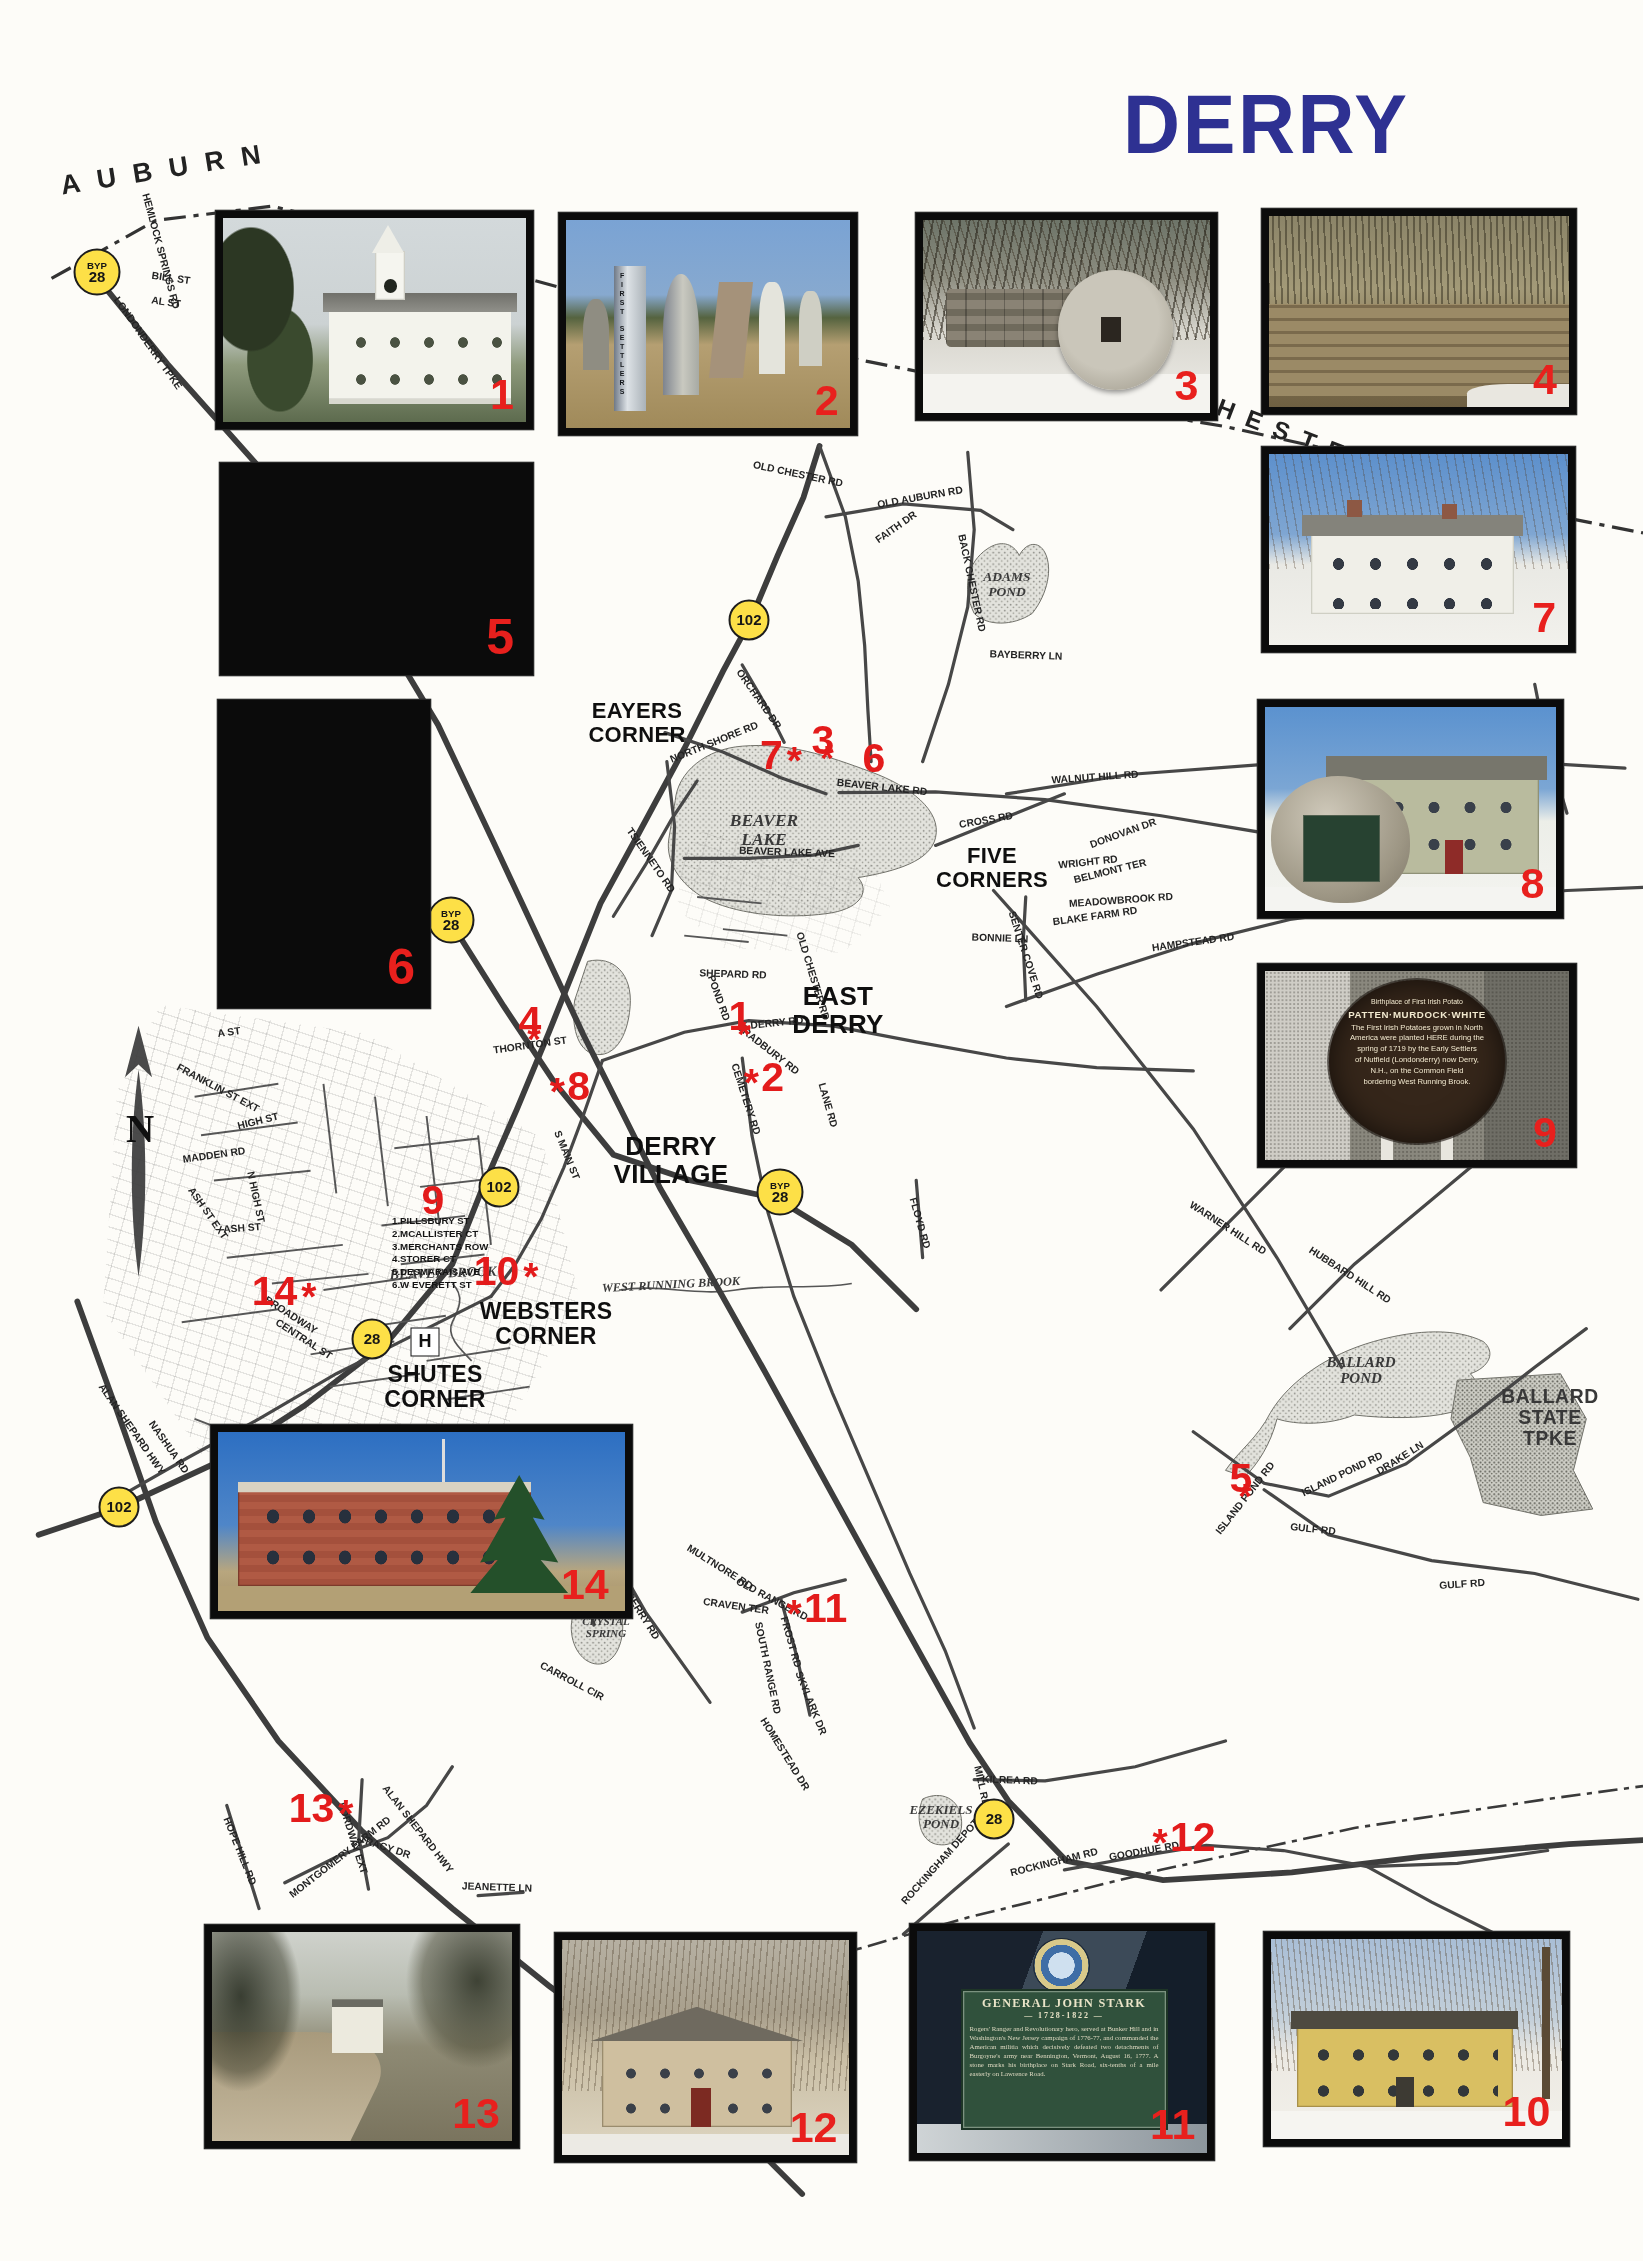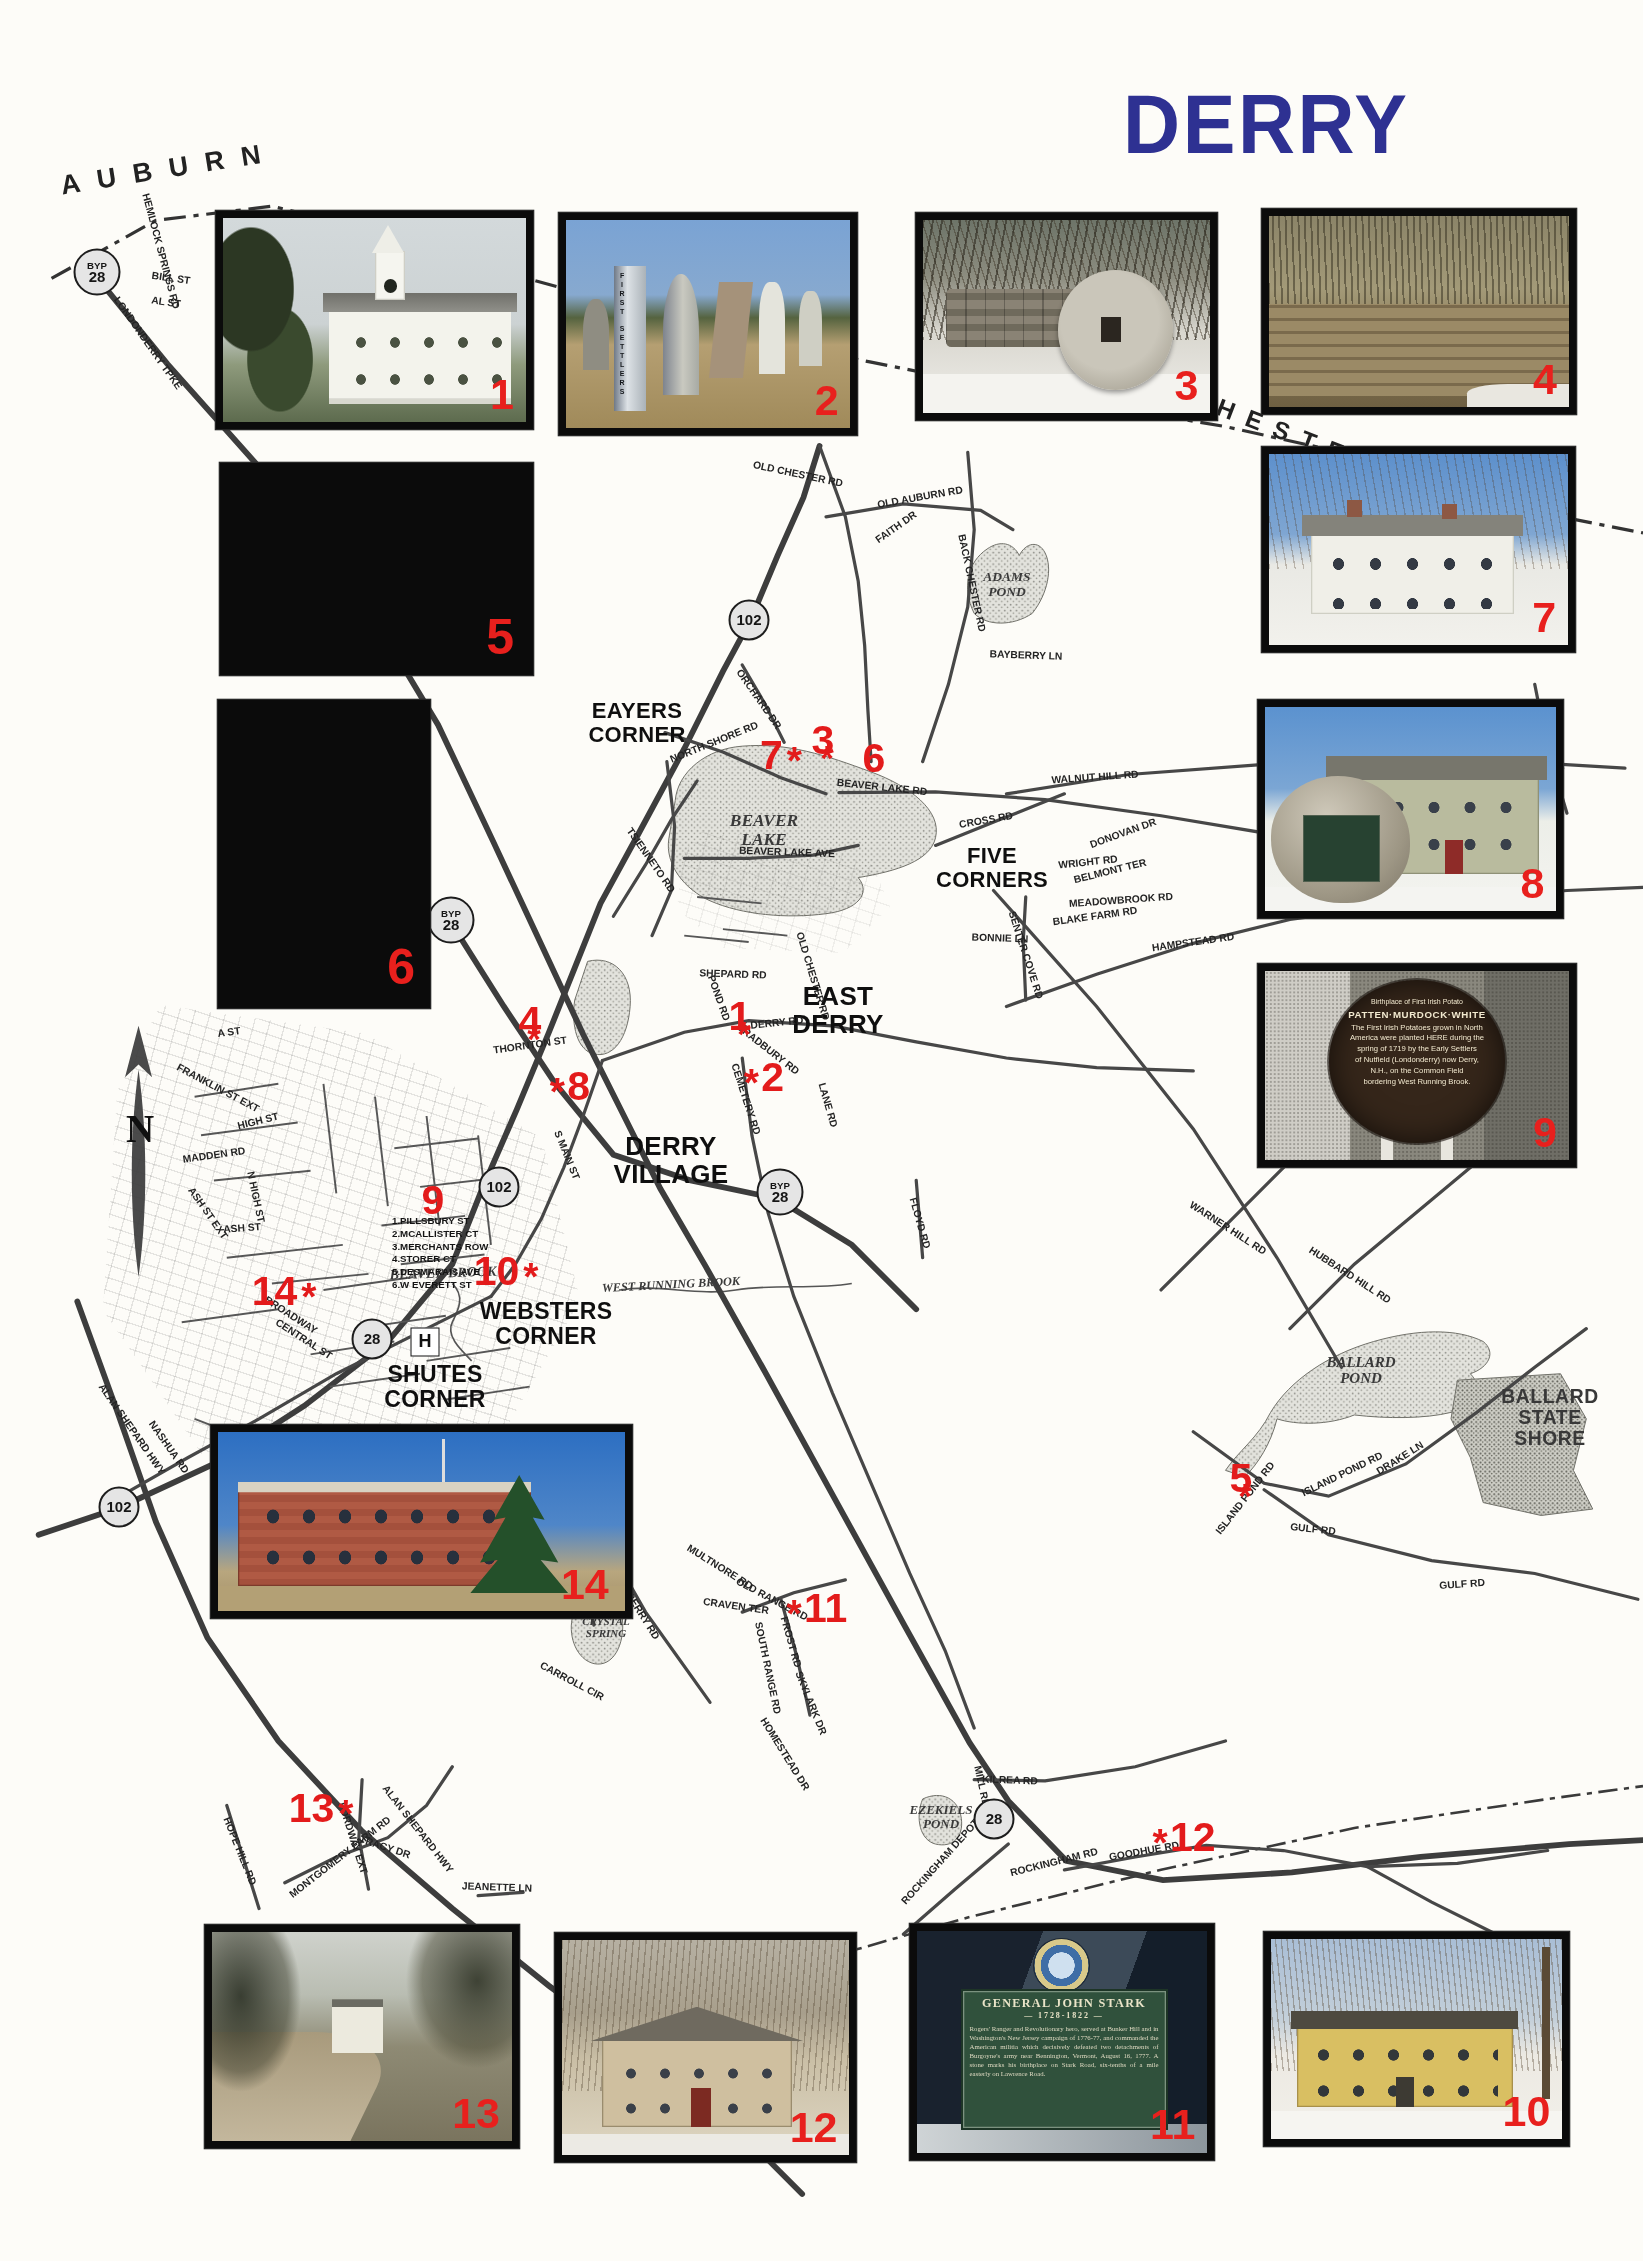--- a/index.html
+++ b/index.html
@@ -22,21 +22,21 @@
   .place{font-weight:800;letter-spacing:0.3px;color:#0f0f0f}
   .water{font-family:"Liberation Serif",serif;font-style:italic;font-weight:700;color:#3a3a3a}
   .park{font-weight:800;color:#383838;letter-spacing:0.6px}
   .streetlist{position:absolute;z-index:3;font:700 9.7px/1.32 "Liberation Sans",sans-serif;color:#141414;text-align:left}
   .mk{position:absolute;z-index:4;color:#e31b1b;font:800 41px/1 "Liberation Sans",sans-serif;
     transform:translate(-50%,-50%);white-space:nowrap}
   .mk .star{display:inline-block;font-size:.95em;transform:translateY(.14em)}
   .mk .sb{position:absolute;left:38%;top:.60em;font-size:.85em}
   .mk .sl{margin-right:.06em}.mk .sr{margin-left:.10em}
   .shield{position:absolute;z-index:3;width:37px;height:37px;border:2.6px solid #1d1d1d;border-radius:50%;
-    background:#e5e5e5;transform:translate(-50%,-50%);display:flex;flex-direction:column;align-items:center;
+    background:#fde047;transform:translate(-50%,-50%);display:flex;flex-direction:column;align-items:center;
     justify-content:center;font:800 15px/0.95 "Liberation Sans",sans-serif;color:#161616}
   .shield.byp{width:43px;height:43px}
   .shield .pre{font-size:9.7px;font-weight:800}
   .hosp{position:absolute;z-index:3;width:27px;height:27px;border:1.9px solid #111;background:#fff;
     transform:translate(-50%,-50%);font:800 18px/24.5px "Liberation Sans",sans-serif;text-align:center;color:#111}
   .compassN{position:absolute;z-index:3;font:700 39px/1 "Liberation Serif",serif;color:#101010;transform:translate(-50%,-50%)}
   
   .ph{position:absolute;z-index:5;background:#0b0b0b;border:7px solid #0b0b0b;box-shadow:0 0 0 1.3px #262626}
   .scene{position:absolute;inset:0;overflow:hidden;background:#777}
   .ph-num{position:absolute;right:4%;bottom:3%;z-index:9;color:#e8201d;font:800 43px/1 "Liberation Sans",sans-serif}
@@ -344,21 +344,21 @@
         </div>
         <div class="maplabel water" style="left: 941px; top: 1817px; font-size: 13px; transform: translate(-50%, -50%) rotate(0deg);">
           <div>EZEKIELS</div>
           <div>POND</div>
         </div>
         <div class="maplabel water" style="left: 443px; top: 1273px; font-size: 14px; transform: translate(-50%, -50%) rotate(-2deg);">BEAVER BROOK</div>
         <div class="maplabel water" style="left: 671px; top: 1285px; font-size: 12.2px; transform: translate(-50%, -50%) rotate(-3deg);">WEST RUNNING BROOK</div>
         <div class="maplabel park" style="left: 1550px; top: 1418px; font-size: 19.3px; transform: translate(-50%, -50%) rotate(0deg);">
           <div>BALLARD</div>
           <div>STATE</div>
-          <div>SHORE</div>
+          <div>TPKE</div>
         </div>
         <div class="maplabel road" style="left: 161px; top: 251px; font-size: 10.3px; transform: translate(-50%, -50%) rotate(75deg);">HEMLOCK SPRINGS RD</div>
         <div class="maplabel road" style="left: 148px; top: 343px; font-size: 10.3px; transform: translate(-50%, -50%) rotate(55deg);">LONDONDERRY TPKE</div>
         <div class="maplabel road" style="left: 171px; top: 278px; font-size: 10.3px; transform: translate(-50%, -50%) rotate(8deg);">BILL ST</div>
         <div class="maplabel road" style="left: 166px; top: 302px; font-size: 10.3px; transform: translate(-50%, -50%) rotate(8deg);">AL ST</div>
         <div class="maplabel road" style="left: 920px; top: 497px; font-size: 10.3px; transform: translate(-50%, -50%) rotate(-10deg);">OLD AUBURN RD</div>
         <div class="maplabel road" style="left: 972px; top: 583px; font-size: 10.3px; transform: translate(-50%, -50%) rotate(78deg);">BACK CHESTER RD</div>
         <div class="maplabel road" style="left: 896px; top: 527px; font-size: 10.3px; transform: translate(-50%, -50%) rotate(-35deg);">FAITH DR</div>
         <div class="maplabel road" style="left: 1026px; top: 655px; font-size: 10.3px; transform: translate(-50%, -50%) rotate(2deg);">BAYBERRY LN</div>
         <div class="maplabel road" style="left: 798px; top: 474px; font-size: 10.3px; transform: translate(-50%, -50%) rotate(12deg);">OLD CHESTER RD</div>

